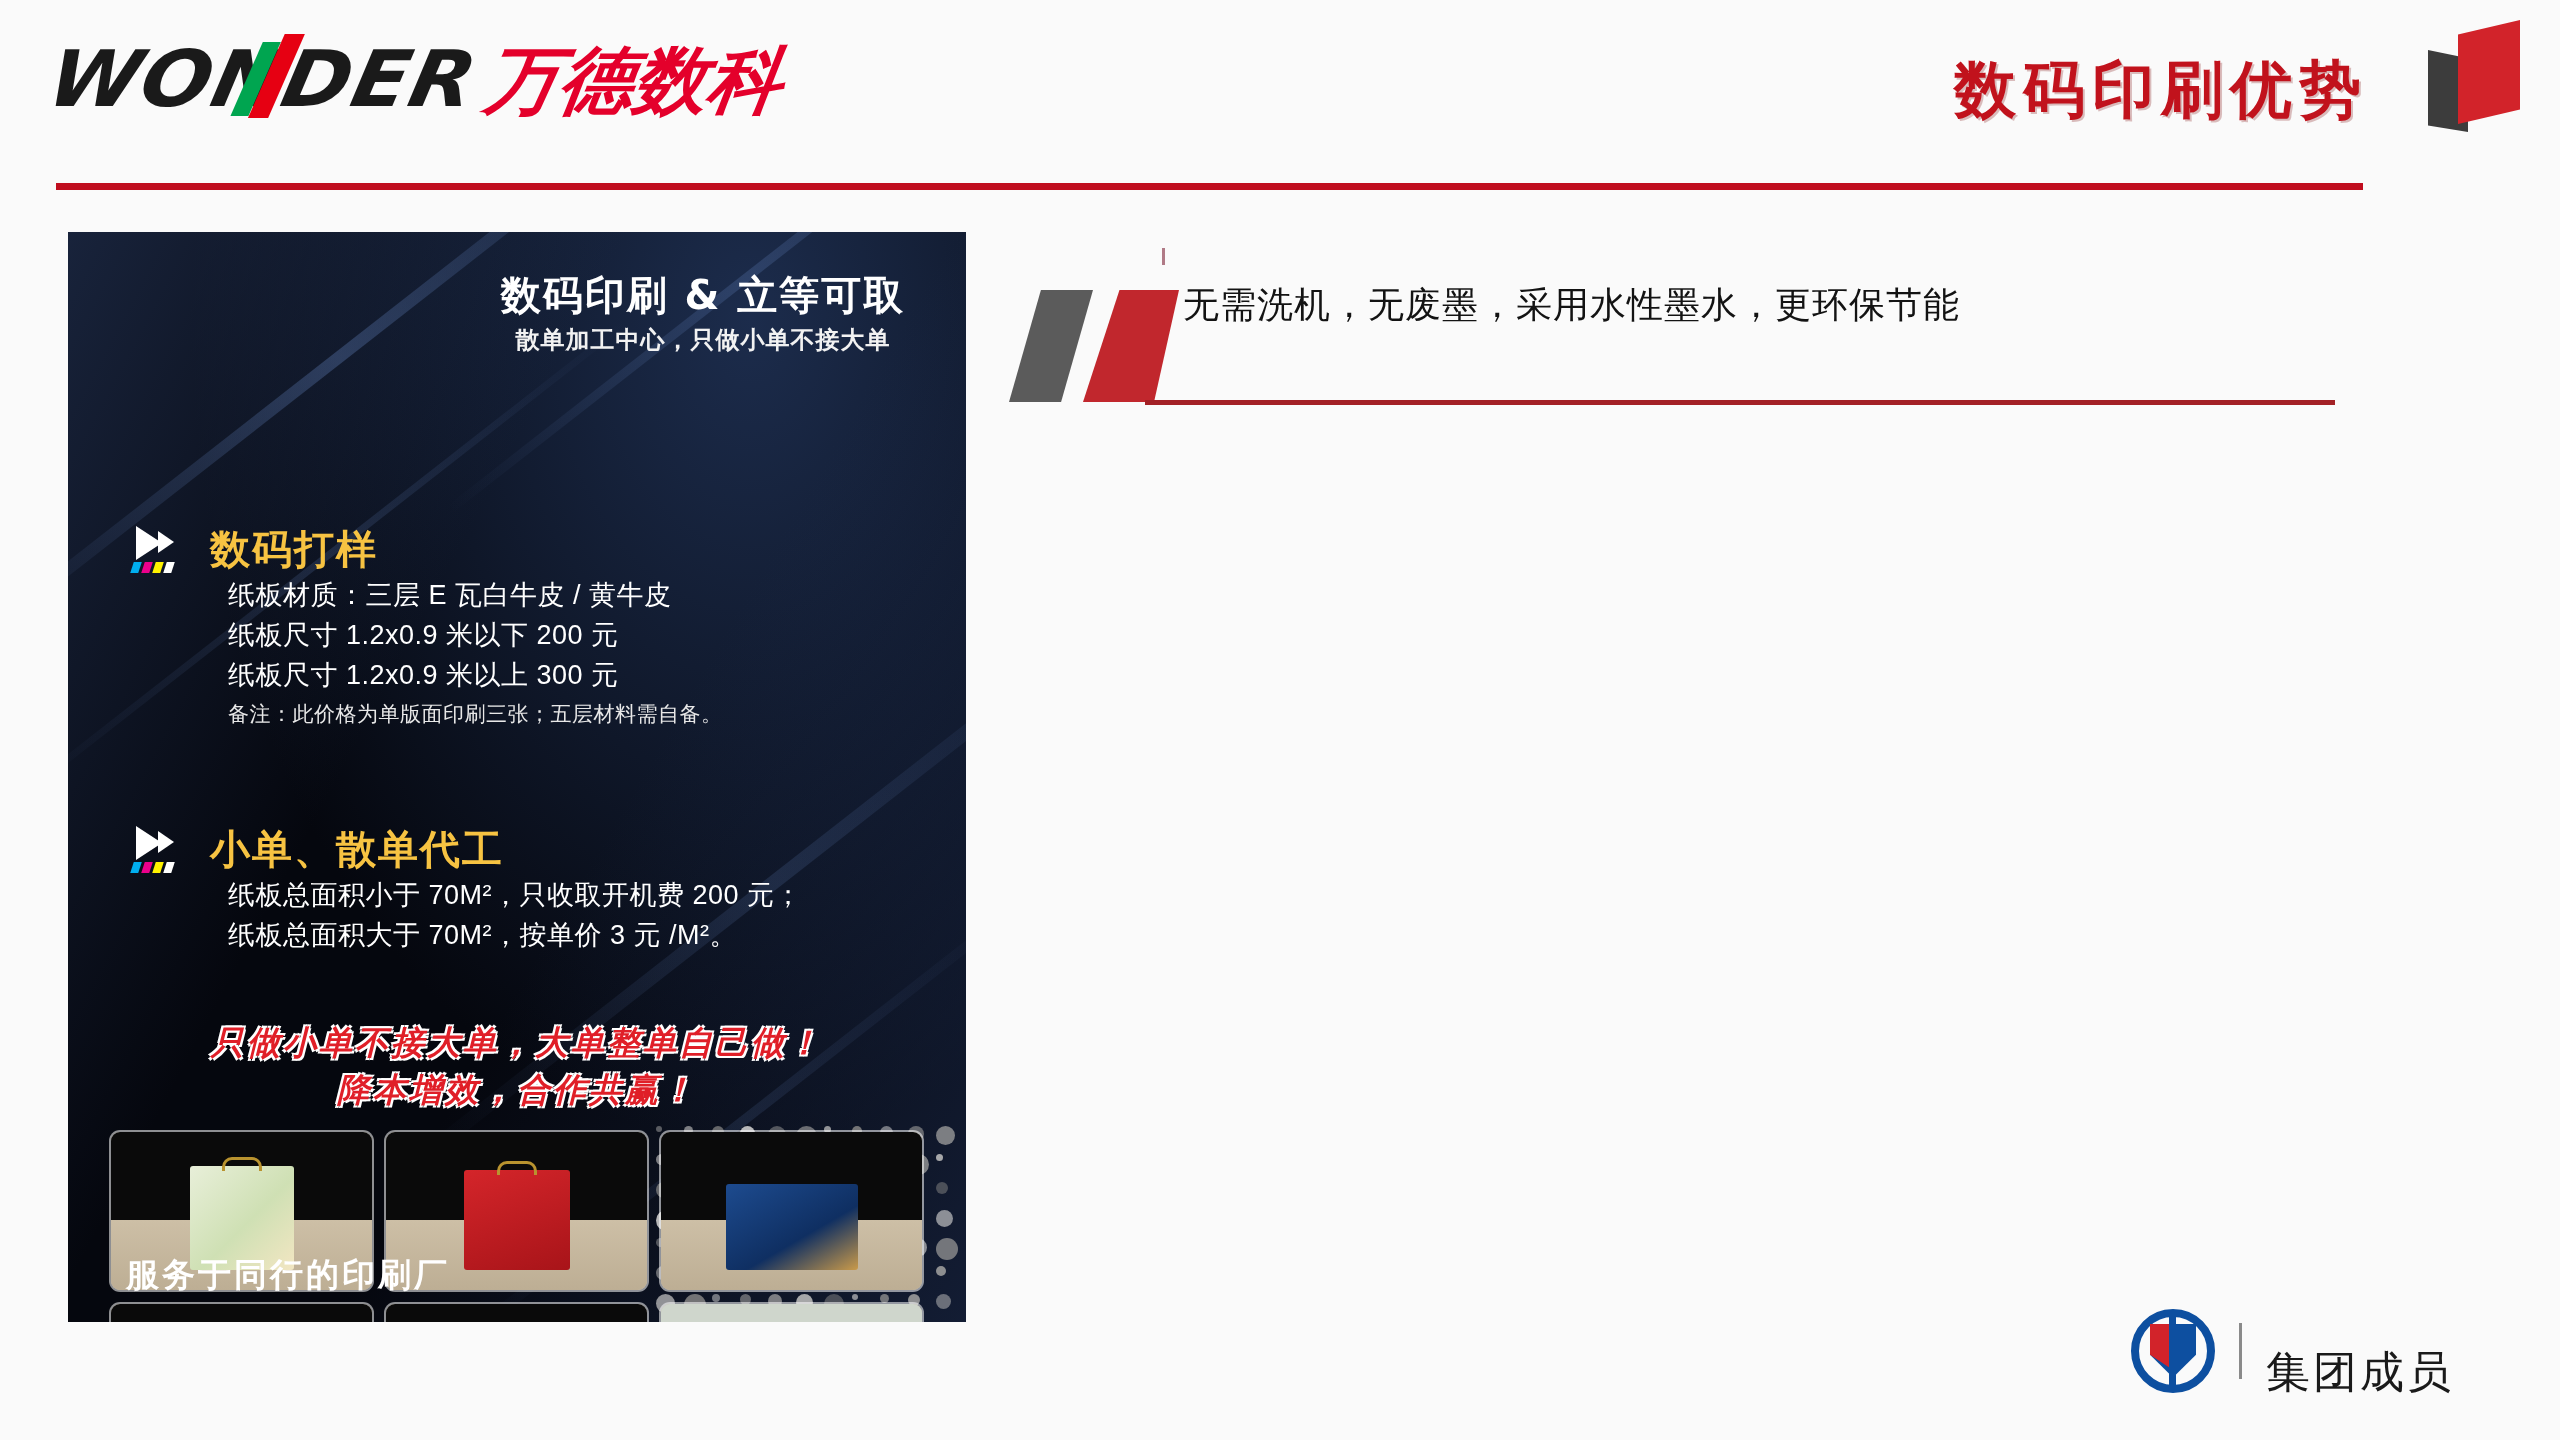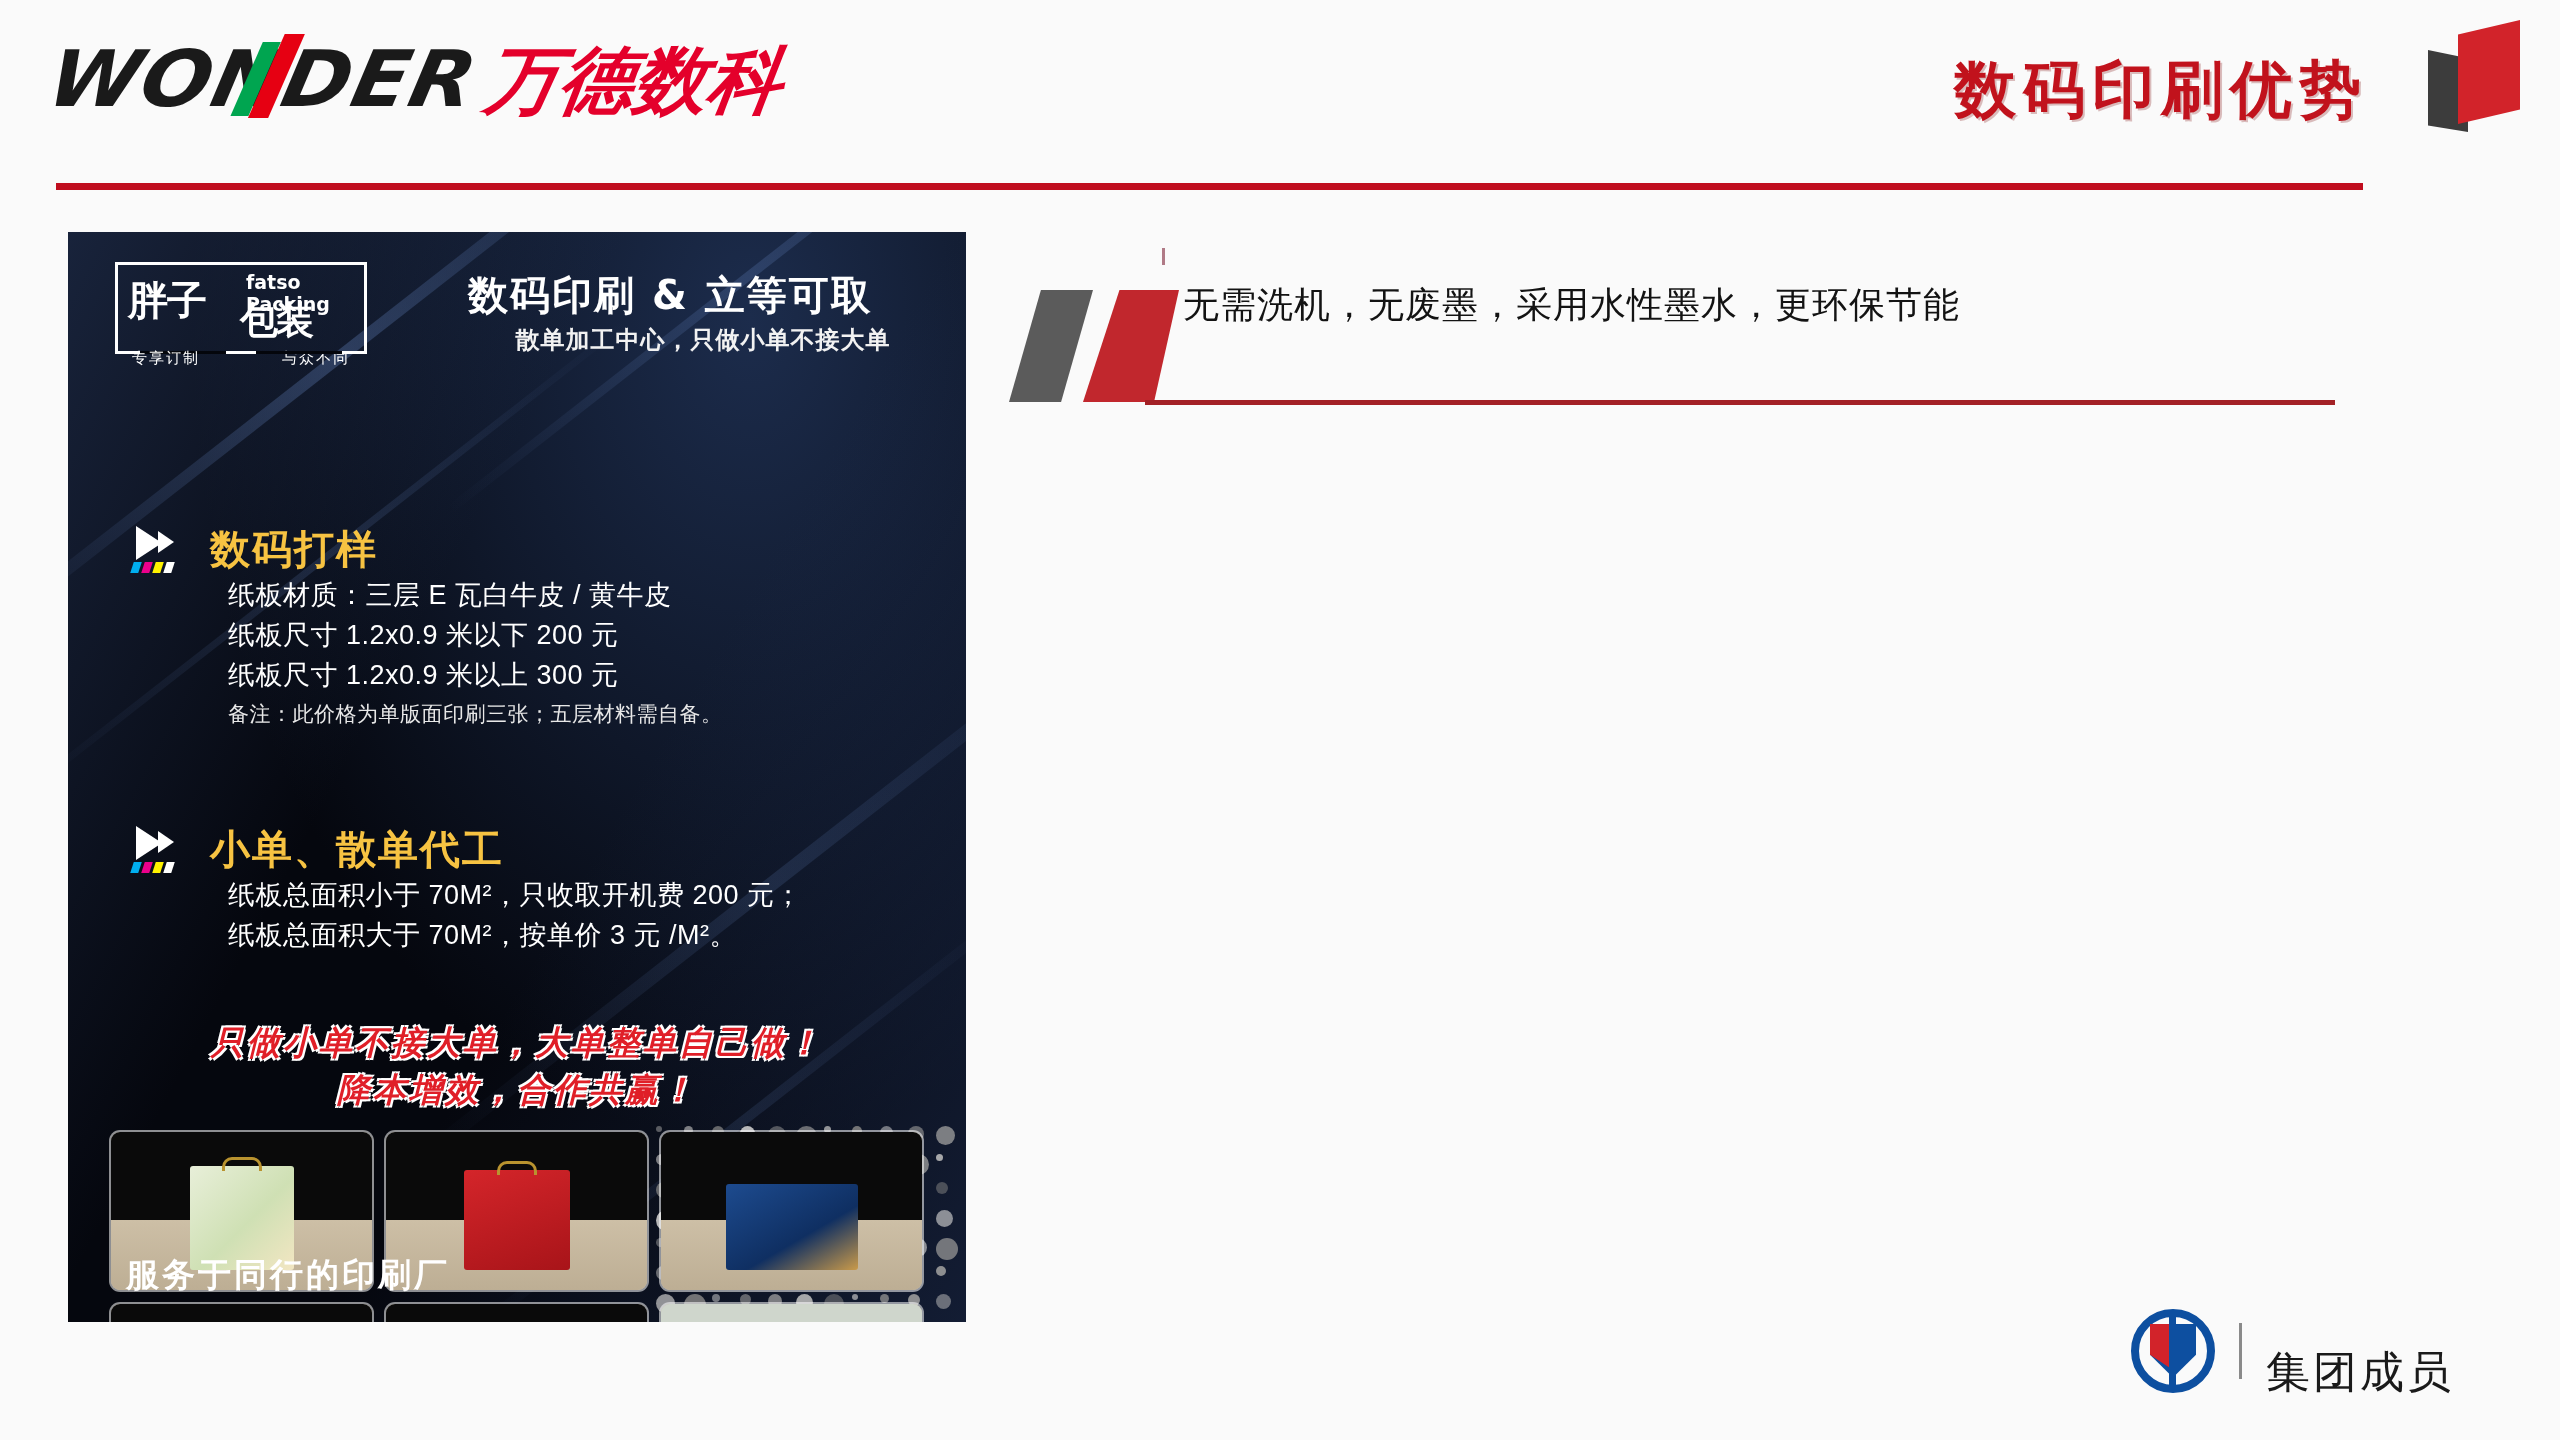--- a/index.html
+++ b/index.html
@@ -110,21 +110,21 @@
   }
   .fatso-en {
     position: absolute; left: 128px; top: 6px;
     font-size: 19px; font-weight: 700; color: #fff; letter-spacing: 0px;
     font-family: "DejaVu Sans", sans-serif;
   }
   .fatso-tag-l { position: absolute; left: 14px; bottom: -17px; font-size: 15px; color: #fff; letter-spacing: 2px; }
   .fatso-tag-r { position: absolute; right: 14px; bottom: -17px; font-size: 15px; color: #fff; letter-spacing: 2px; }
 
   .poster-headline {
-    position: absolute; left: 400px; top: 36px; width: 470px; 
+    position: absolute; left: 400px; top: 36px; width: 470px; text-align: center;
     font-size: 40px; font-weight: 900; color: #ffffff; letter-spacing: 2px;
     font-family: "DejaVu Sans", sans-serif;
   }
   .poster-subhead {
     position: absolute; left: 400px; top: 92px; width: 470px; text-align: center;
     font-size: 24px; font-weight: 700; color: #f2f2f2; letter-spacing: 1px;
   }
 
   .sec { position: absolute; left: 60px; width: 800px; }
   .sec-arrow { position: absolute; left: 0; top: 4px; width: 64px; height: 56px; }
@@ -249,29 +249,20 @@
   <div class="header-rule"></div>
 
   <div class="poster">
     <span class="streak s1"></span>
     <span class="streak s2"></span>
     <span class="streak s3"></span>
     <span class="streak s4"></span>
     <span class="streak s5"></span>
 
     <div class="poster-head">
-      <div class="fatso-logo">
-        <div class="fatso-inner">
-          <span class="fatso-cn">胖子</span>
-          <span class="fatso-en">fatso Packing</span>
-          <span class="fatso-cn2">包装</span>
-          <span class="fatso-tag-l">专享订制</span>
-          <span class="fatso-tag-r">与众不同</span>
-        </div>
-      </div>
       <div class="poster-headline">数码印刷 &amp; 立等可取</div>
       <div class="poster-subhead">散单加工中心，只做小单不接大单</div>
     </div>
 
     <div class="sec" style="top:290px">
       <div class="sec-arrow">
         <span class="chev"></span>
           <span class="chev2"></span>
         <span class="dots">
           <i style="background:#00aeef"></i>

